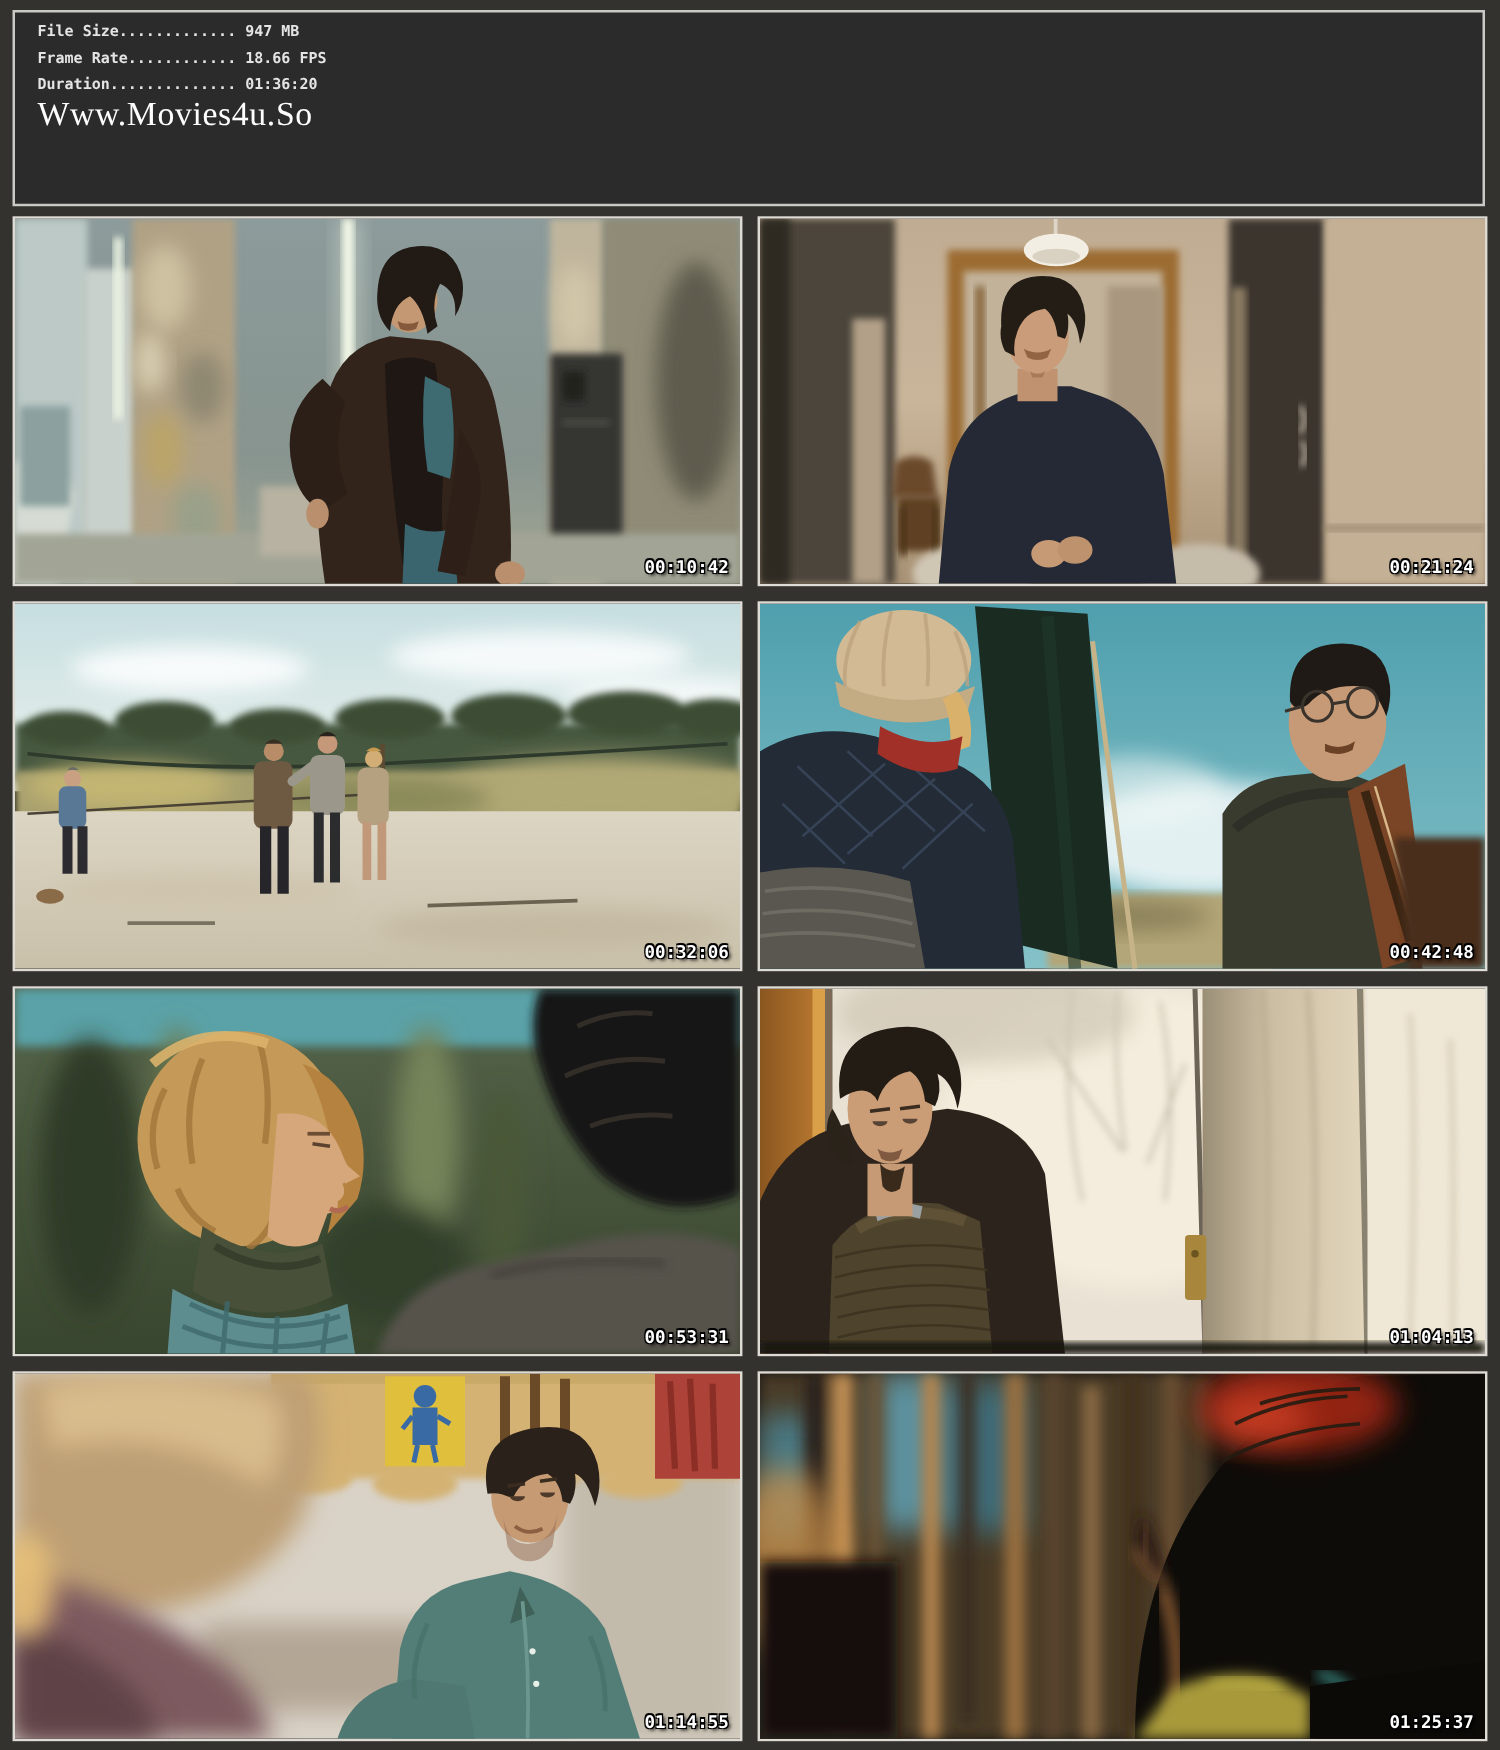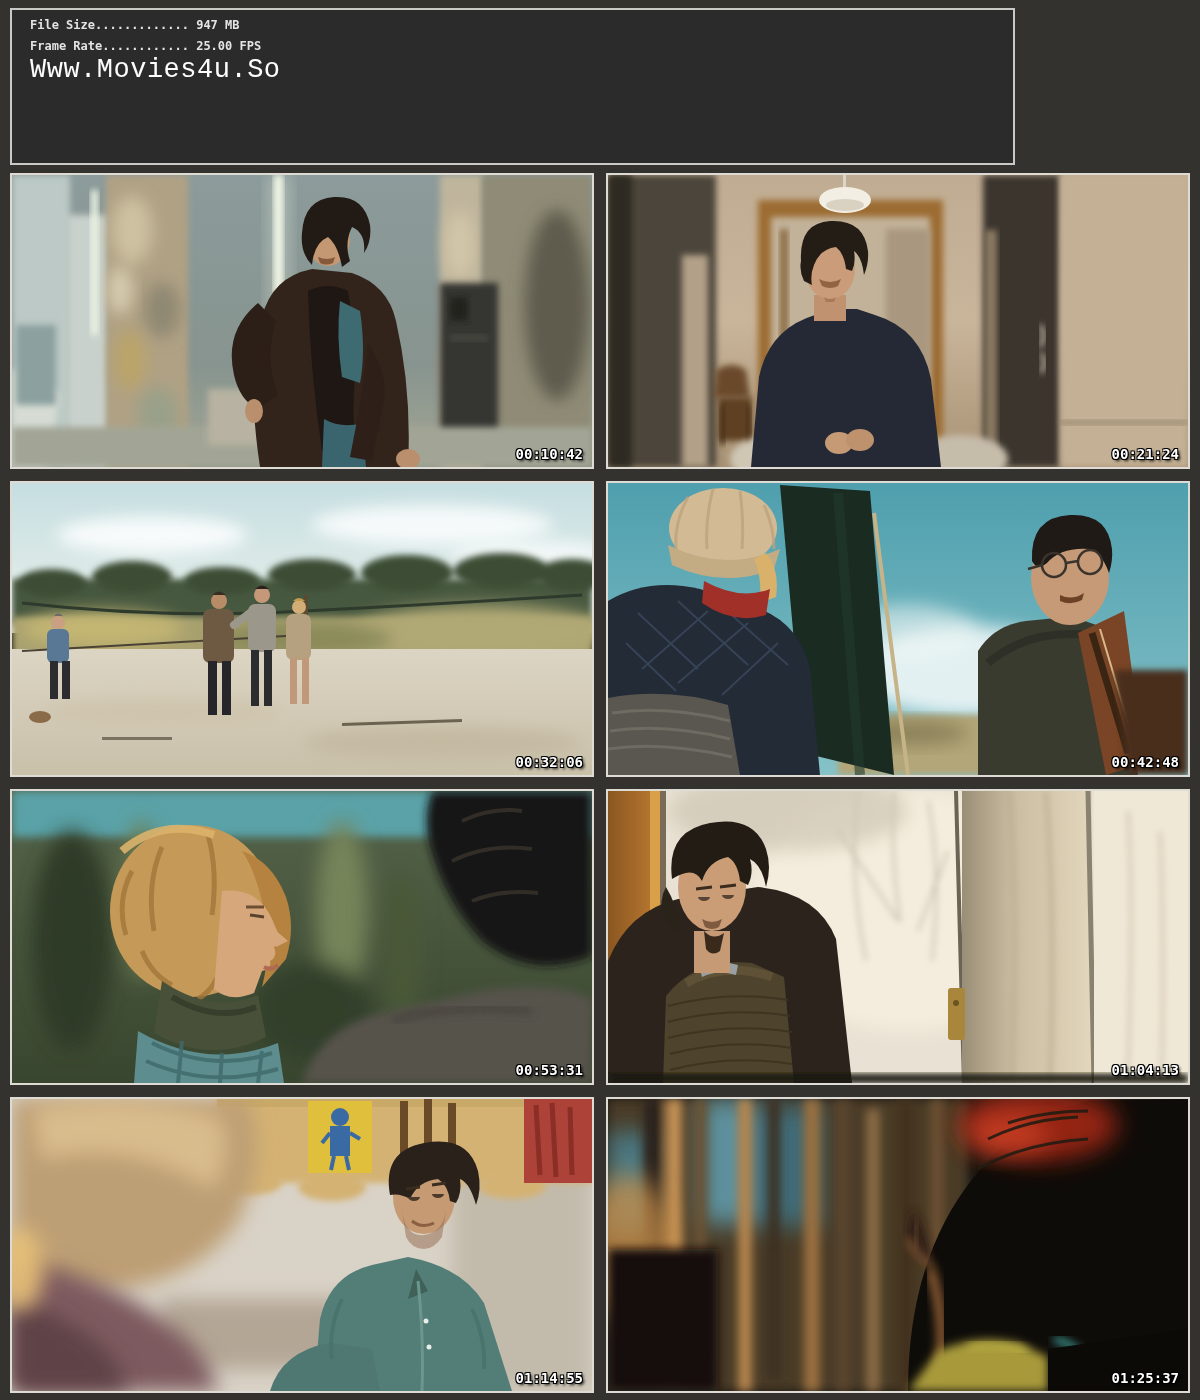--- a/index.html
+++ b/index.html
@@ -6,30 +6,30 @@
   body{
     width:1200px;height:1400px;overflow:hidden;
     background:#33322e;
     font-family:"DejaVu Sans Mono",monospace;
     position:relative;
   }
   .page{position:absolute;inset:0;width:1200px;height:1400px;background:#33322e;}
 
   
   .info-box{
-    position:absolute;left:10px;top:8px;width:1005px;height:157px;
+    position:absolute;left:10px;top:8px;width:1178px;height:157px;
     box-sizing:border-box;background:#2b2b2b;border:2px solid #c9c9c6;
     padding:5px 0 0 18px;overflow:hidden;
   }
   .info-line{
     font-family:"DejaVu Sans Mono",monospace;font-weight:bold;
     font-size:12px;line-height:21px;color:#e4e4e4;white-space:pre;
   }
   .watermark{
-    font-family:Liberation Mono, monospace;
+    font-family:Liberation Serif, serif;
     font-size:27px;line-height:27px;color:#fdfdfd;font-weight:400;
     margin-top:0;letter-spacing:0.5px;
   }
 
   
   .grid{
     position:absolute;left:10px;top:173px;width:1004px;
     display:grid;grid-template-columns:584px 584px;grid-auto-rows:296px;
     column-gap:12px;row-gap:12px;
   }
@@ -45,21 +45,22 @@
     text-shadow:-1px -1px 0 #000,1px -1px 0 #000,-1px 1px 0 #000,1px 1px 0 #000,2px 2px 3px #000;
   }
 </style>
 </head>
 <body>
 
 <div class="page">
 
   <section class="info-box">
     <div class="info-line">File Size............. 947 MB</div>
-    <div class="info-line">Frame Rate............ 25.00 FPS</div>
+    <div class="info-line">Frame Rate............ 18.66 FPS</div>
+    <div class="info-line">Duration.............. 01:36:20</div>
     <div class="watermark">Www.Movies4u.So</div>
   </section>
 
   <div class="grid">
 
     <figure class="thumb">
       <svg viewBox="0 0 580 292" preserveAspectRatio="none">
         <defs>
           <linearGradient id="s1w" x1="0" y1="0" x2="0" y2="1">
             <stop offset="0" stop-color="#8c9b9b"></stop>

